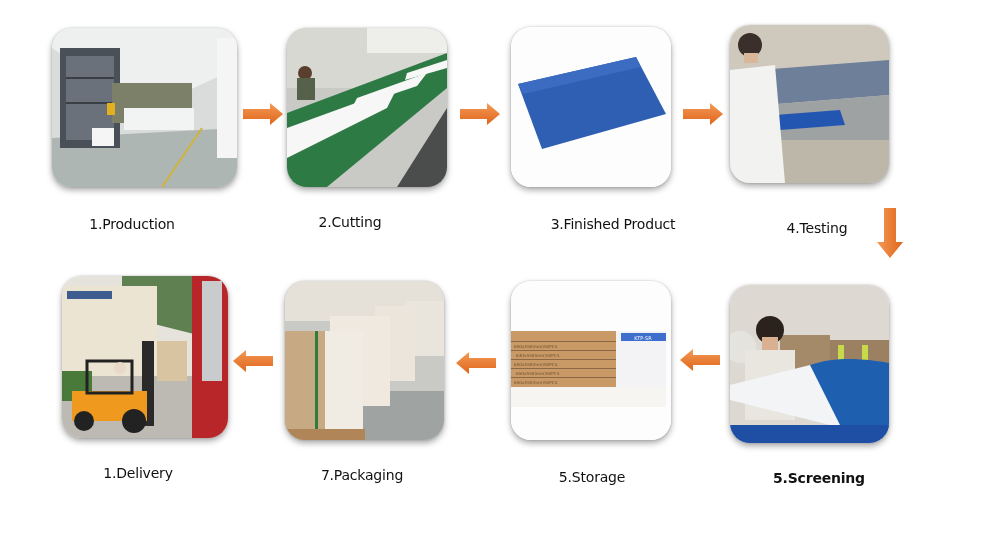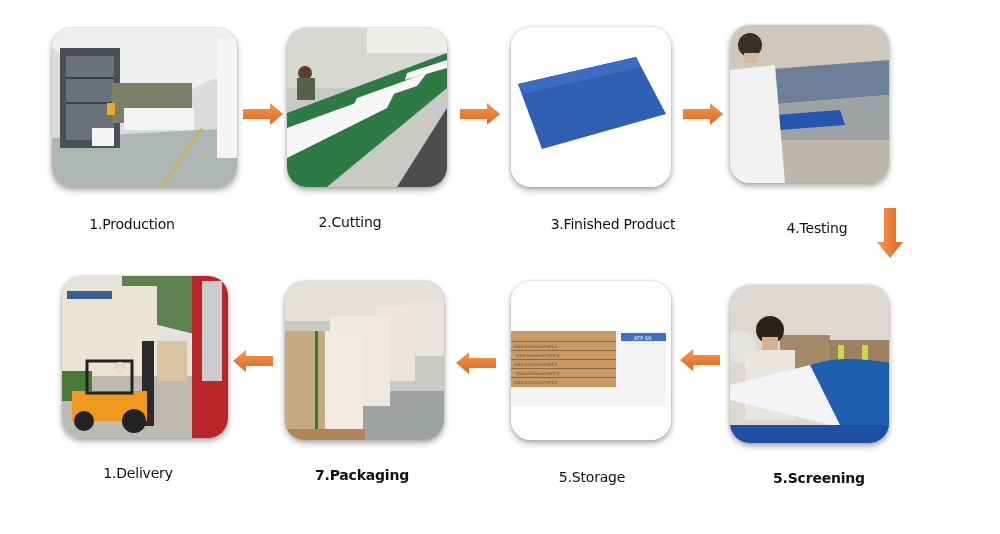--- a/index.html
+++ b/index.html
@@ -193,14 +193,14 @@
     <circle cx="58" cy="92" r="6" fill="#e8d9c8"></circle>
   </svg>
 </div>
 
 <div class="label" style="left:132px;top:216px;">1.Production</div>
 <div class="label" style="left:350px;top:214px;">2.Cutting</div>
 <div class="label" style="left:605px;top:216px;margin-left:8px;">3.Finished Product</div>
 <div class="label" style="left:817px;top:220px;">4.Testing</div>
 <div class="label" style="left:819px;top:470px;font-weight:bold;">5.Screening</div>
 <div class="label" style="left:592px;top:469px;">5.Storage</div>
-<div class="label" style="left:362px;top:467px;font-weight:bold;">7.Packaging</div>
+<div class="label" style="left:362px;top:467px;">7.Packaging</div>
 <div class="label" style="left:138px;top:465px;">1.Delivery</div>
 
 </body></html>

